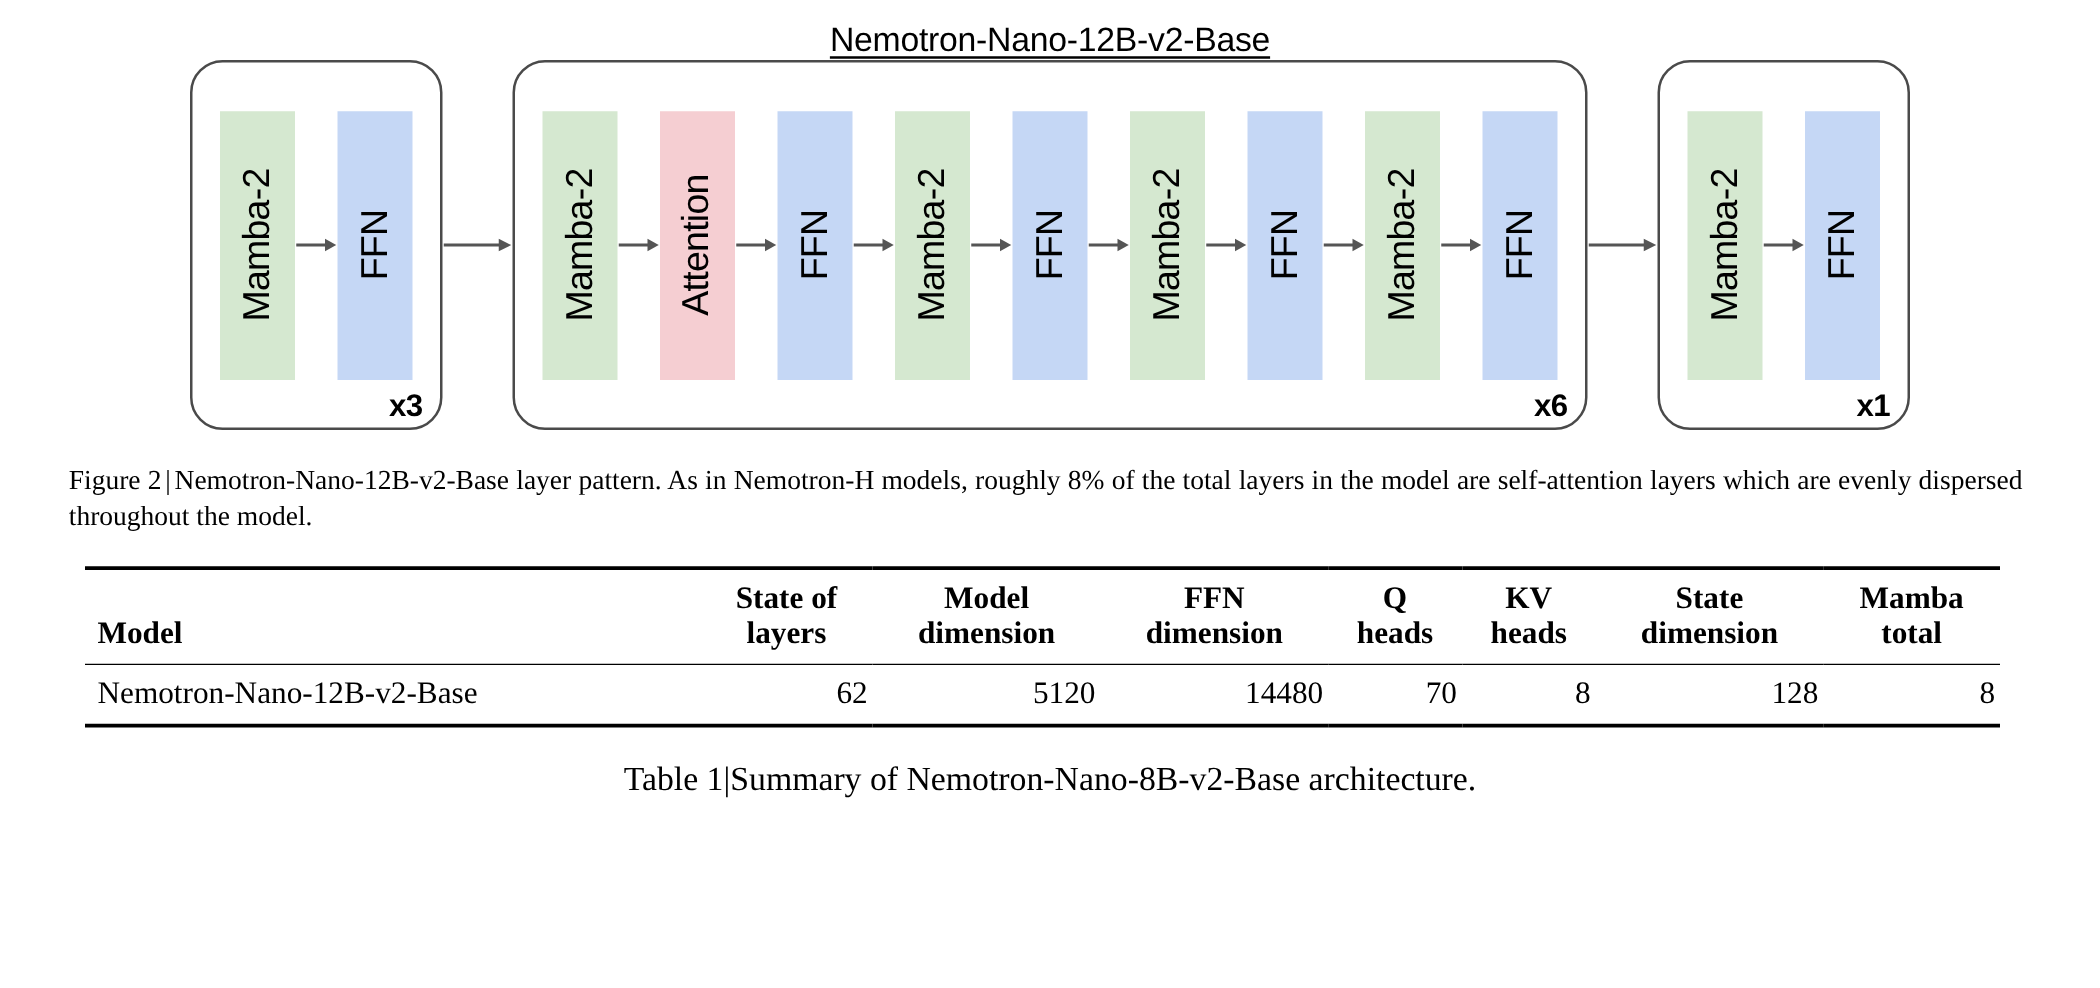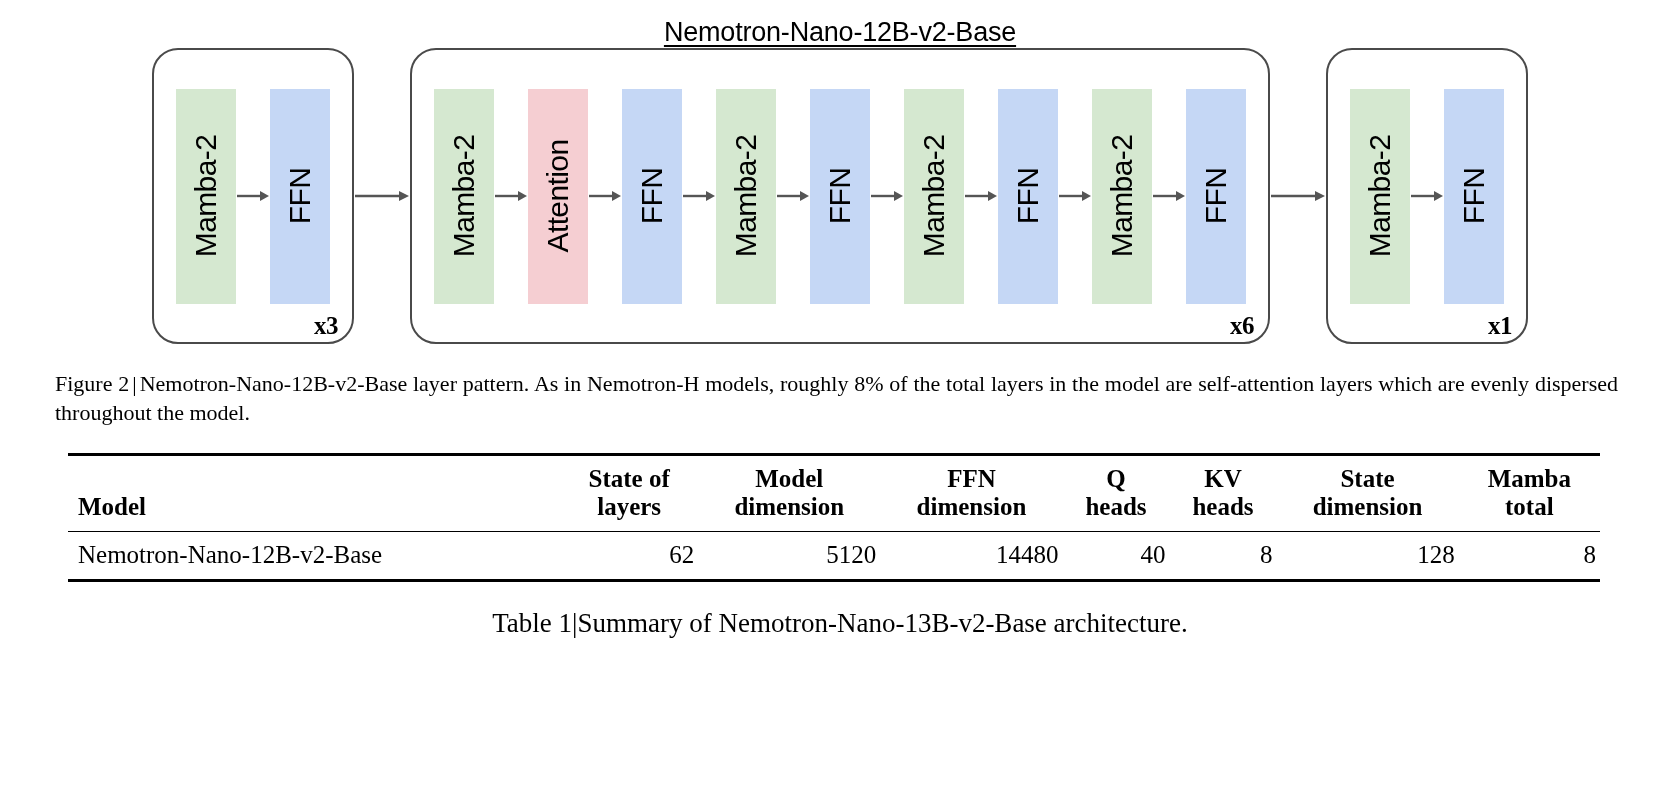--- a/index.html
+++ b/index.html
@@ -59,21 +59,21 @@
   }
   .group-track {
     display: flex;
     align-items: center;
     height: 100%;
   }
   .group-count {
     position: absolute;
     right: 14px;
     bottom: 4px;
-    font-family: Liberation Serif, serif;
+    font-family: Liberation Sans, sans-serif;
     font-size: 25px;
     font-weight: 700;
     letter-spacing: -0.5px;
     line-height: 1;
   }
 
   .block {
     width: 60px;
     height: 215px;
     display: flex;
@@ -336,25 +336,25 @@
           <div>total</div>
         </th>
       </tr>
     </thead>
     <tbody>
       <tr class="rule-mid">
         <td class="col-model">Nemotron-Nano-12B-v2-Base</td>
         <td>62</td>
         <td>5120</td>
         <td>14480</td>
-        <td>40</td>
+        <td>70</td>
         <td>8</td>
         <td>128</td>
         <td>8</td>
       </tr>
       <tr class="rule-bottom">
         <td colspan="8" style="padding:0;height:0;line-height:0;"></td>
       </tr>
     </tbody>
   </table>
 </div>
 
-<div class="tbl-caption"><span>Table 1</span><span class="bar">|</span><span>Summary of Nemotron-Nano-13B-v2-Base architecture.</span></div>
+<div class="tbl-caption"><span>Table 1</span><span class="bar">|</span><span>Summary of Nemotron-Nano-8B-v2-Base architecture.</span></div>
 
 </body></html>

